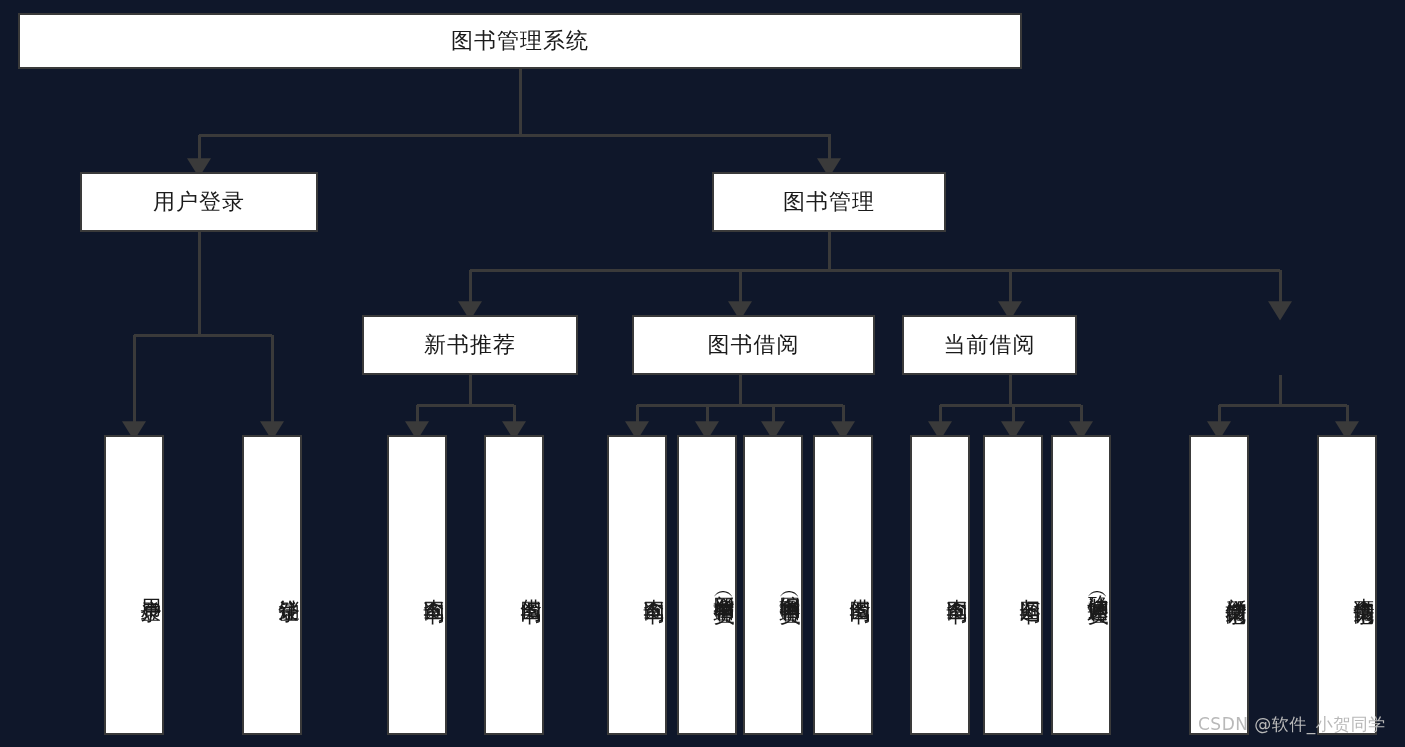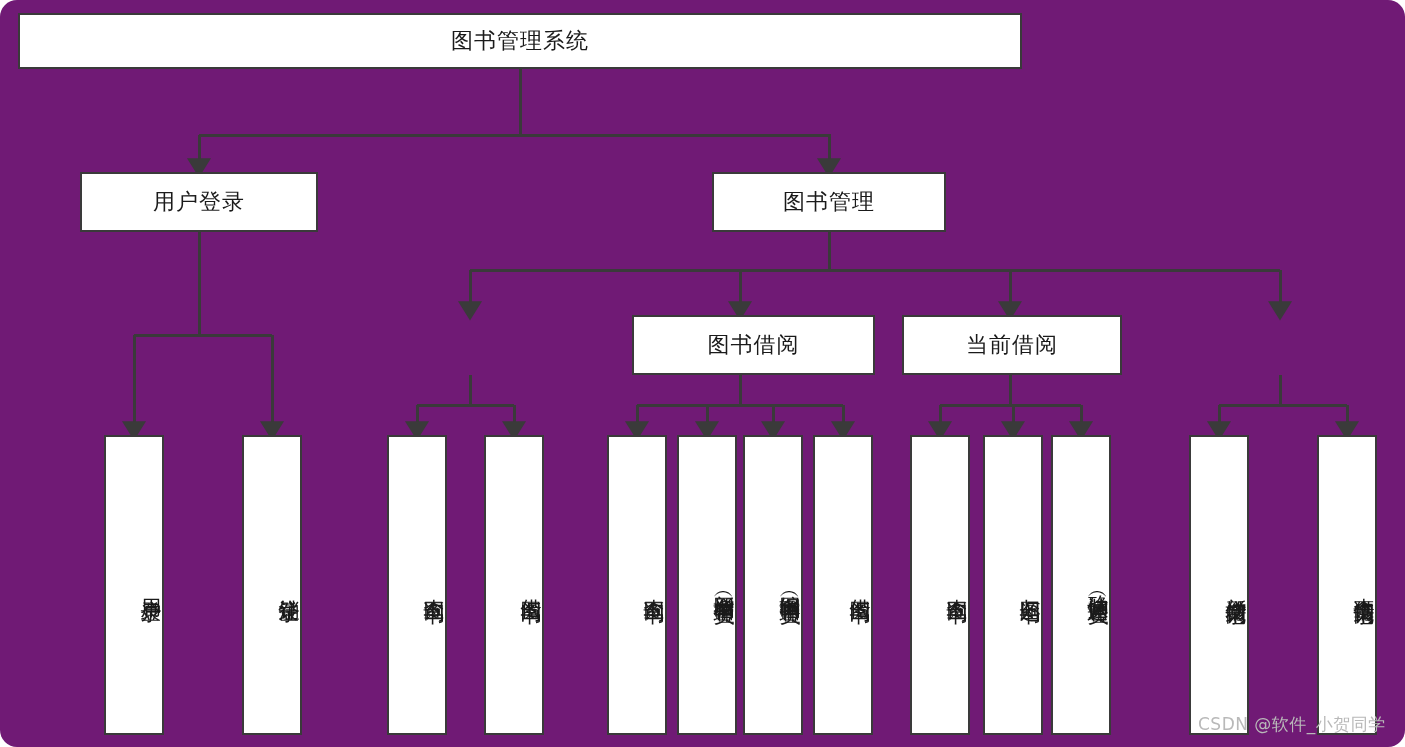--- a/index.html
+++ b/index.html
@@ -7,23 +7,22 @@
     padding: 0;
     background: #ffffff;
   }
   body {
     font-family: "DejaVu Sans", "Liberation Sans", sans-serif;
   }
   #canvas {
     position: relative;
     width: 1405px;
     height: 747px;
-    background: #701a75;
+    background: #0f172a;
     overflow: hidden;
-    border-radius: 17px;
   }
   .node {
     position: absolute;
     box-sizing: border-box;
     border: 2.5px solid #3a3a3a;
     background: #ffffff;
     display: flex;
     align-items: center;
     justify-content: center;
     color: #1a1a1a;
@@ -128,24 +127,27 @@
     <span>图书管理系统</span>
   </div>
 
   <div class="node horiz" style="left:80px; top:172px; width:238px; height:60px;">
     <span>用户登录</span>
   </div>
   <div class="node horiz" style="left:712px; top:172px; width:234px; height:60px;text-align:right;">
     <span>图书管理</span>
   </div>
 
+  <div class="node horiz" style="left:362px; top:315px; width:216px; height:60px;">
+    <span>新书推荐</span>
+  </div>
   <div class="node horiz" style="left:632px; top:315px; width:243px; height:60px;">
     <span>图书借阅</span>
   </div>
-  <div class="node horiz" style="left:902px; top:315px; width:220px; height:60px;">
+  <div class="node horiz" style="left:902px; top:315px; width:175px; height:60px;">
     <span>当前借阅</span>
   </div>
 
   <div class="node vert" style="left:104px; top:435px; width:60px; height:300px;">
     <span class="vtext">用户登录</span>
   </div>
   <div class="node vert" style="left:242px; top:435px; width:60px; height:300px;">
     <span class="vtext">注销登录</span>
   </div>
 

